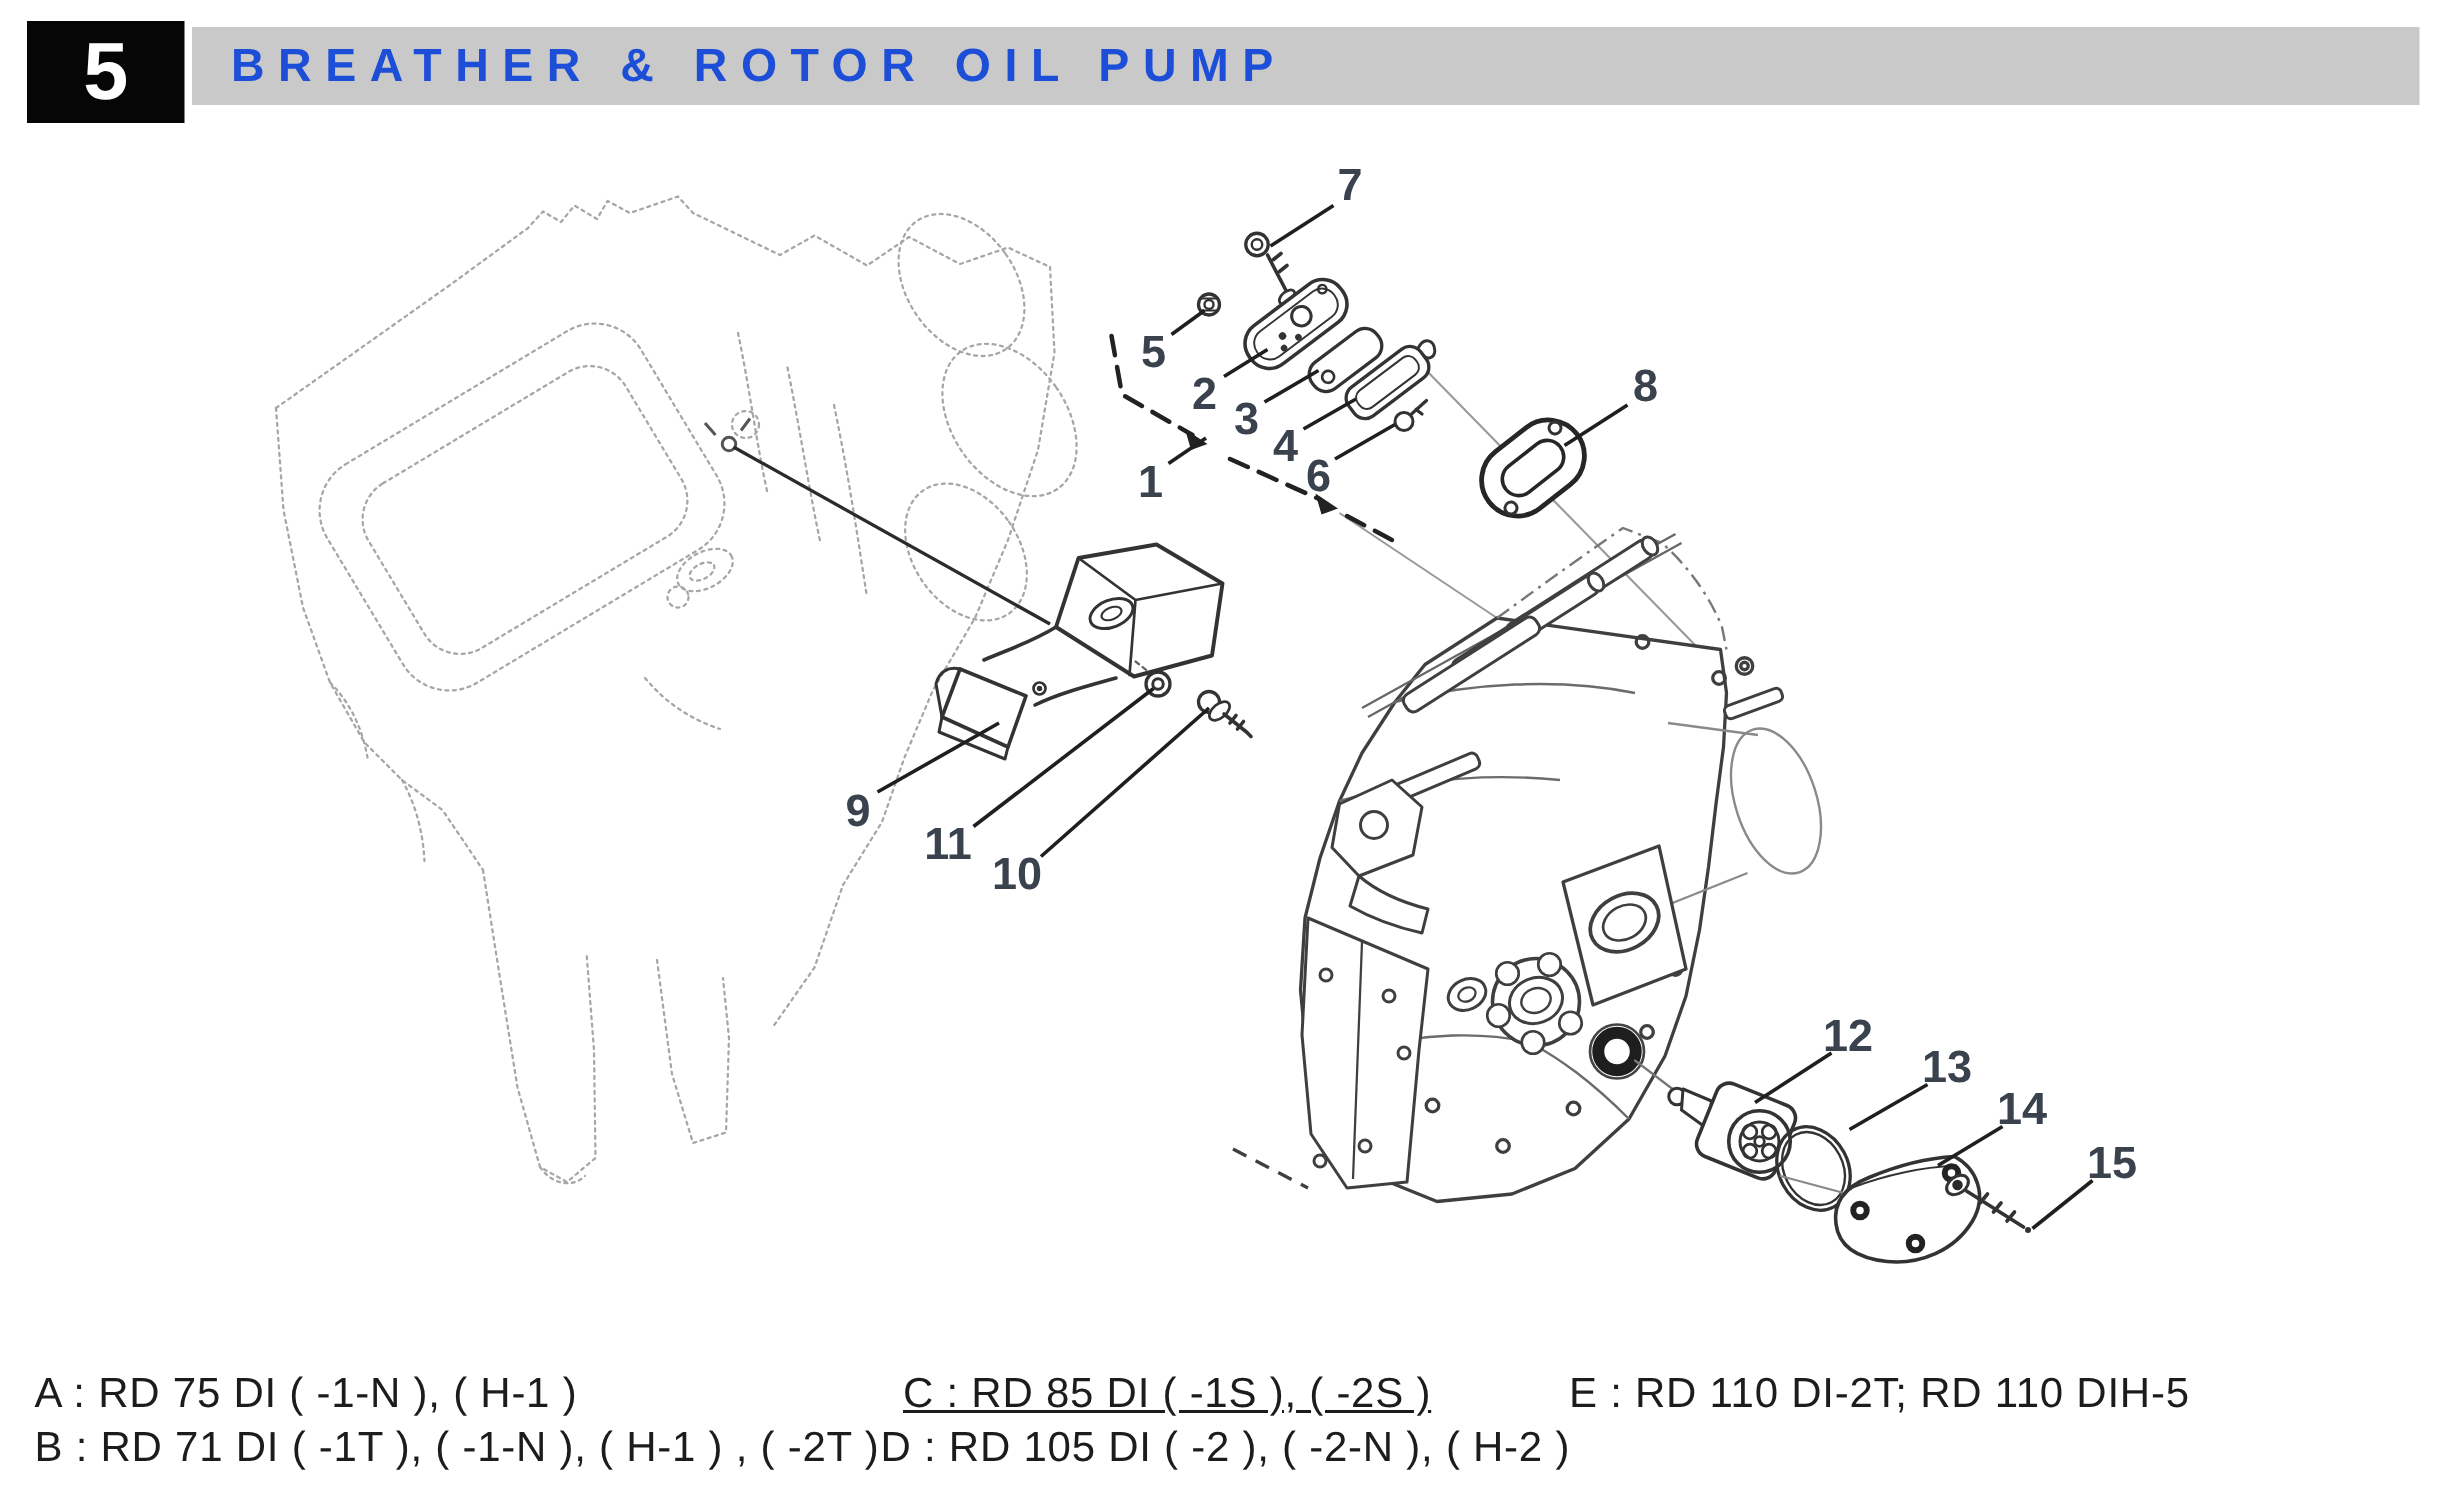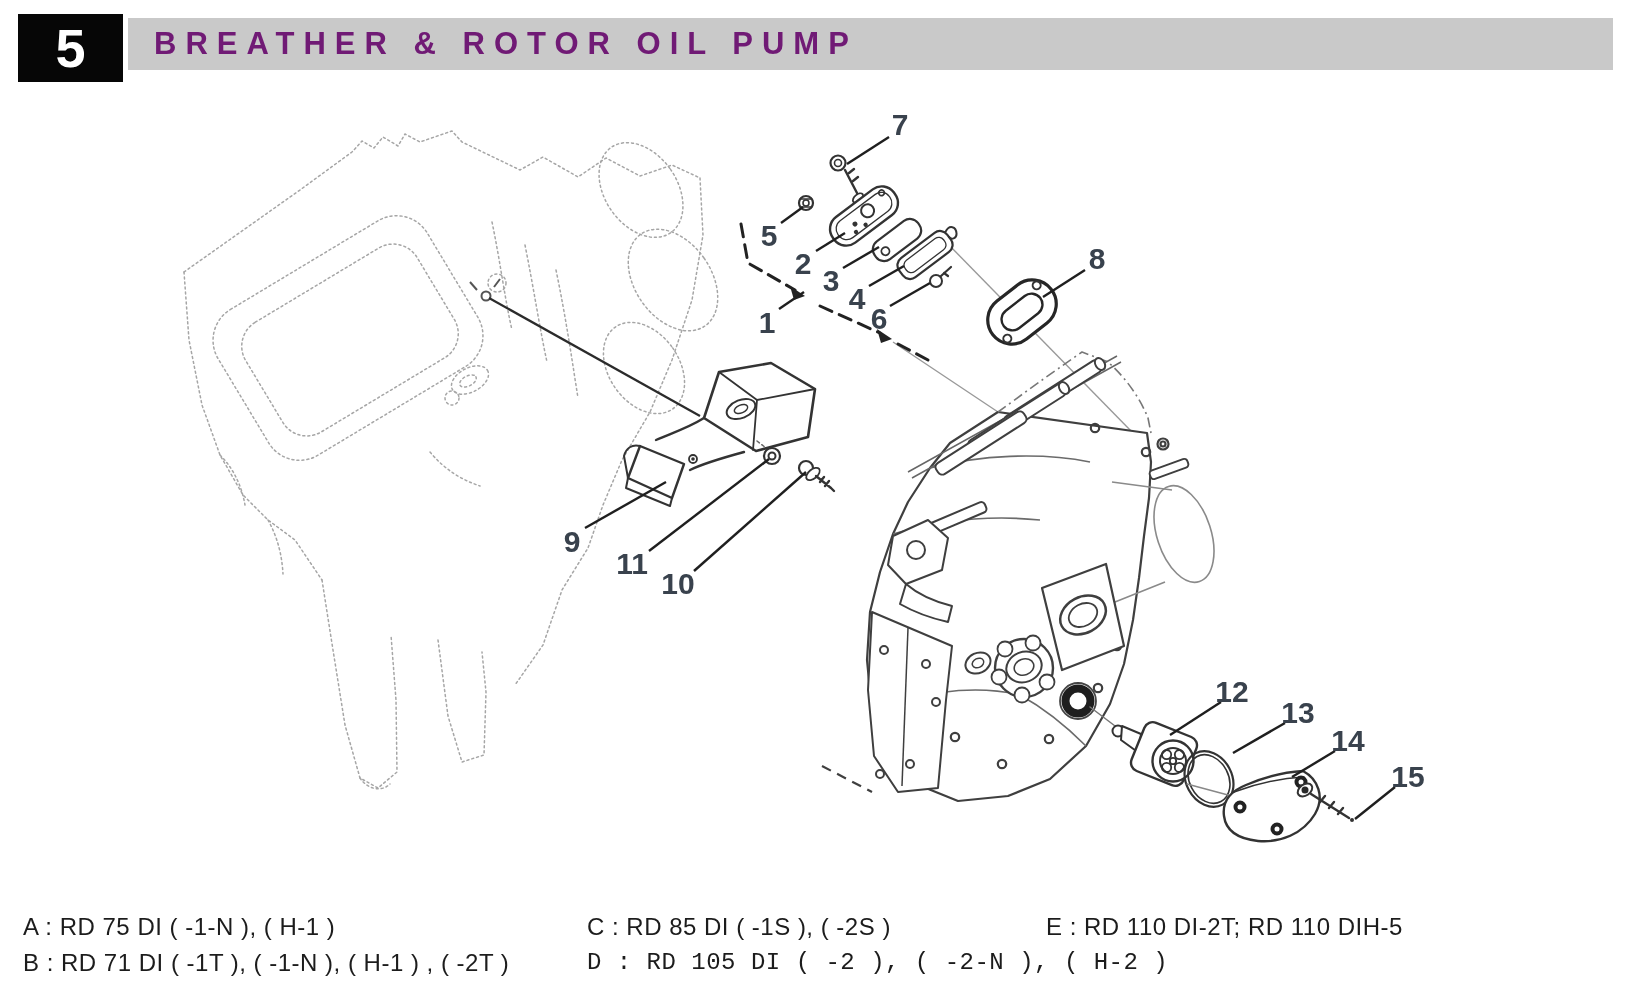--- a/index.html
+++ b/index.html
@@ -3,25 +3,25 @@
 <meta charset="utf-8">
 <style>
   html,body{margin:0;padding:0;background:#ffffff;}
   .page{position:relative;width:1629px;height:999px;background:#ffffff;overflow:hidden;
         font-family:"Liberation Sans",sans-serif;}
   .sec-badge{position:absolute;left:18px;top:14px;width:105px;height:68px;background:#060606;
         display:flex;align-items:center;justify-content:center;}
   .sec-badge span{color:#ffffff;font-size:54px;font-weight:700;line-height:1;}
   .sec-bar{position:absolute;left:128px;top:18px;width:1485px;height:52px;background:#c9c9c9;
         display:flex;align-items:center;padding-left:26px;box-sizing:border-box;}
-  .sec-bar span{font-size:31px;font-weight:700;letter-spacing:9px;color:#701a75;white-space:nowrap;}
+  .sec-bar span{font-size:31px;font-weight:700;letter-spacing:9px;color:#1d4ed8;white-space:nowrap;}
   svg.diagram{position:absolute;left:0;top:0;}
   .callout-num{font-family:"Liberation Sans",sans-serif;font-size:30px;font-weight:700;fill:#39424d;}
   .leader{stroke:#1f1f1f;stroke-width:2.4;}
-  .legend-item{position:absolute;font-size:24px;color:#1c1c1c;white-space:nowrap;letter-spacing:0.5px;}
+  .legend-item{position:absolute;font-size:28px;color:#1c1c1c;white-space:nowrap;letter-spacing:0.5px;}
 </style>
 </head>
 <body>
 
 <div class="page">
 
   <div class="sec-badge">
     <span>5</span>
   </div>
   <div class="sec-bar">
@@ -282,17 +282,17 @@
         <line x1="1335" y1="751" x2="1292" y2="777" class="leader"></line>
         <text x="1348" y="740" text-anchor="middle" dominant-baseline="central" class="callout-num">14</text>
         <line x1="1395" y1="787" x2="1355" y2="819" class="leader"></line>
         <text x="1408" y="776" text-anchor="middle" dominant-baseline="central" class="callout-num">15</text>
       </g>
   </svg>
 
   <div id="model-legend">
       <div class="legend-item" style="left: 23px; top: 913px;">A : RD 75 DI ( -1-N ), ( H-1 )</div>
       <div class="legend-item" style="left: 23px; top: 949px;">B : RD 71 DI ( -1T ), ( -1-N ), ( H-1 ) , ( -2T )</div>
-      <div class="legend-item" style="left: 587px; top: 913px;">C : RD 85 DI ( -1S ), ( -2S )</div>
-      <div class="legend-item" style="left: 587px; top: 949px; font-family: Liberation Mono, monospace;">D : RD 105 DI ( -2 ), ( -2-N ), ( H-2 )</div>
+      <div class="legend-item" style="left: 602px; top: 913px; text-decoration: underline;">C : RD 85 DI ( -1S ), ( -2S )</div>
+      <div class="legend-item" style="left: 587px; top: 949px;">D : RD 105 DI ( -2 ), ( -2-N ), ( H-2 )</div>
       <div class="legend-item" style="left: 1046px; top: 913px;">E : RD 110 DI-2T; RD 110 DIH-5</div>
     </div>
 </div>
 
 </body></html>

